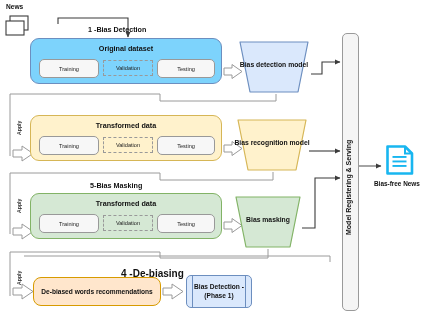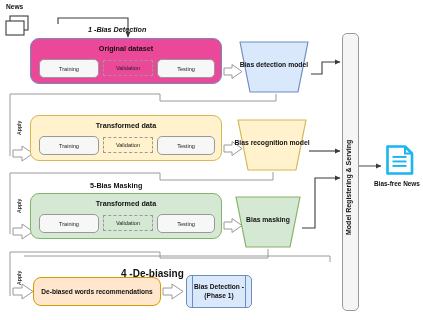--- a/index.html
+++ b/index.html
@@ -5,21 +5,21 @@
   html,body{margin:0;padding:0;background:#ffffff;}
   body{width:423px;height:320px;position:relative;overflow:hidden;
        font-family:"Liberation Sans",sans-serif;color:#111;}
   .stage{position:absolute;inset:0;width:423px;height:320px;}
   .lbl{position:absolute;font-weight:bold;white-space:nowrap;}
 
   
   .phase{position:absolute;border-radius:9px;box-sizing:border-box;}
   .phase .ptitle{position:absolute;left:0;right:0;top:5px;text-align:center;
                  font-size:7.2px;font-weight:bold;}
-  .p-blue  {background:#ec4899;border:1.2px solid #6c8ebf;}
+  .p-blue  {background:#7dd3fc;border:1.2px solid #6c8ebf;}
   .p-yellow{background:#fff2cc;border:1.2px solid #d6b656;}
   .p-green {background:#d5e8d4;border:1.2px solid #82b366;}
   .p-orange{background:#ffe6cc;border:1.2px solid #d79b00;}
 
   
   .sub{position:absolute;box-sizing:border-box;border-radius:5px;
        background:#f7f7f7;border:1px solid #999;
        display:flex;align-items:center;justify-content:center;
        font-size:5.6px;color:#222;}
   .sub.dashed{border:1px dashed #999;background:transparent;border-radius:0;}
@@ -106,21 +106,21 @@
     <path d="M13,228 L22,228 L22,224 L33,231.5 L22,239 L22,235 L13,235 z" fill="#ffffff" stroke="#9a9a9a" stroke-width="1"></path>
     <path d="M13,288 L22,288 L22,284 L33,291.5 L22,299 L22,295 L13,295 z" fill="#ffffff" stroke="#9a9a9a" stroke-width="1"></path>
   </svg>
 
   <div class="newslbl" style="left:6px;top:3px;">News</div>
   <svg style="position:absolute;left:4px;top:14px;" width="34" height="26" viewBox="0 0 34 26">
     <rect x="6" y="2" width="18" height="14" fill="#ffffff" stroke="#3b3b3b" stroke-width="1.1"></rect>
     <rect x="2" y="7" width="18" height="14" fill="#ffffff" stroke="#3b3b3b" stroke-width="1.1"></rect>
   </svg>
 
-  <div class="lbl" style="left:88px;top:25px;font-size:7.2px;font-style:italic;">1 -Bias Detection</div>
+  <div class="lbl" style="left:88px;top:25px;font-size:7.2px;">1 -Bias Detection</div>
 
   <div class="phase p-blue" style="left:30px;top:38px;width:192px;height:46px;">
     <div class="ptitle">Original dataset</div>
     <div class="sub" style="left:8px;top:20px;width:60px;height:19px;">Training</div>
     <div class="sub dashed" style="left:72px;top:21px;width:50px;height:16px;">Validation</div>
     <div class="sub" style="left:126px;top:20px;width:58px;height:19px;">Testing</div>
   </div>
 
   <div class="trapwrap" style="left:236px;top:40px;width:76px;height:54px;">
     <svg width="76" height="54" viewBox="0 0 76 54">

